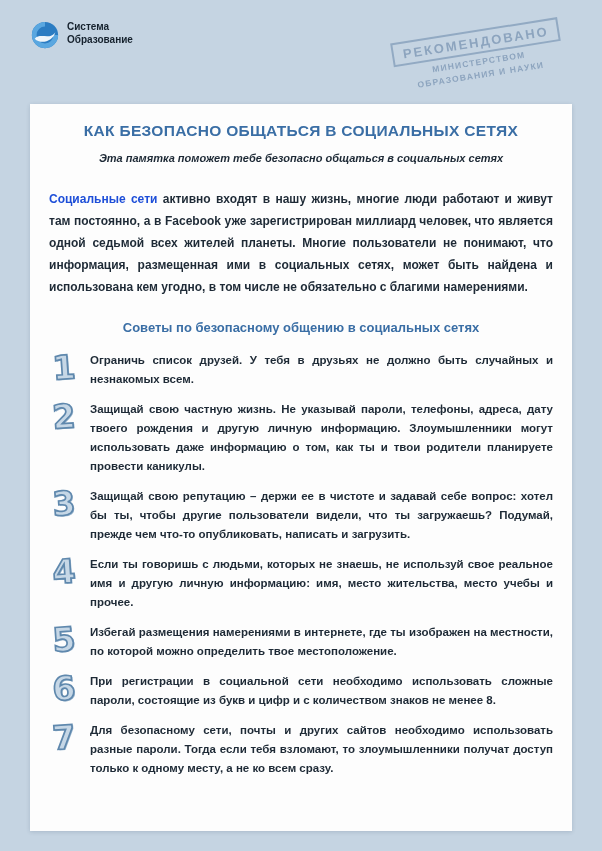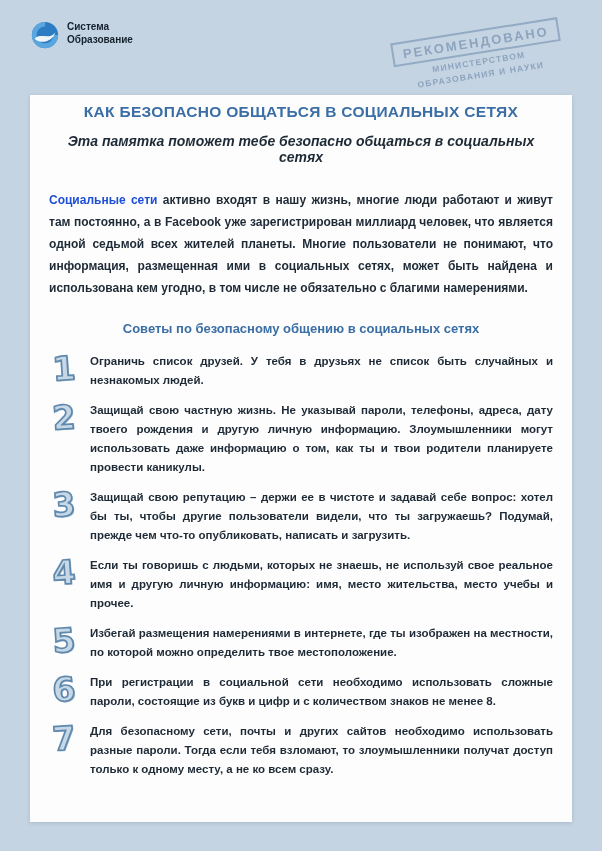--- a/index.html
+++ b/index.html
@@ -52,42 +52,42 @@
     font-size: 8.5px;
     font-weight: bold;
     letter-spacing: 1.2px;
     margin-top: 3px;
     text-transform: uppercase;
   }
 
   
   .card {
     position: absolute;
-    left: 30px; top: 95px;
+    left: 30px; top: 104px;
     width: 542px; height: 727px;
     background: #fdfdfd;
     box-sizing: border-box;
-    padding: 8px 19px 0;
+    padding: 18px 19px 0;
     box-shadow: 0 1px 4px rgba(40, 60, 90, 0.18);
   }
 
   .title {
     margin: 0;
     text-align: center;
     color: #3a6ea5;
     font-size: 15.5px;
     font-weight: bold;
     letter-spacing: 0.3px;
   }
   .subtitle {
     margin: 12px 0 0;
     text-align: center;
     font-style: italic;
     font-weight: bold;
-    font-size: 14px;
+    font-size: 11px;
     color: #1e2a36;
   }
 
   .intro {
     margin: 24px 0 0;
     text-align: justify;
     font-size: 12px;
     line-height: 22px;
     font-weight: bold;
     color: #1e2a36;
@@ -163,21 +163,21 @@
     <p class="subtitle">Эта памятка поможет тебе безопасно общаться в социальных сетях</p>
 
     <p class="intro"><span class="intro-lead">Социальные сети</span><span> активно входят в нашу жизнь, многие люди работают и живут там постоянно, а в Facebook уже зарегистрирован миллиард человек, что является одной седьмой всех жителей планеты. Многие пользователи не понимают, что информация, размещенная ими в социальных сетях, может быть найдена и использована кем угодно, в том числе не обязательно с благими намерениями.</span></p>
 
     <h2 class="tips-heading">Советы по безопасному общению в социальных сетях</h2>
 
     <div class="tips">
 
       <div class="tip">
         <span class="tip-num">1</span>
-        <span class="tip-text">Ограничь список друзей. У тебя в друзьях не список быть случайных и незнакомых людей.</span>
+        <span class="tip-text">Ограничь список друзей. У тебя в друзьях не должно быть случайных и незнакомых всем.</span>
       </div>
 
       <div class="tip">
         <span class="tip-num">2</span>
         <span class="tip-text">Защищай свою частную жизнь. Не указывай пароли, телефоны, адреса, дату твоего рождения и другую личную информацию. Злоумышленники могут использовать даже информацию о том, как ты и твои родители планируете провести каникулы.</span>
       </div>
 
       <div class="tip">
         <span class="tip-num">3</span>
         <span class="tip-text">Защищай свою репутацию – держи ее в чистоте и задавай себе вопрос: хотел бы ты, чтобы другие пользователи видели, что ты загружаешь? Подумай, прежде чем что-то опубликовать, написать и загрузить.</span>

